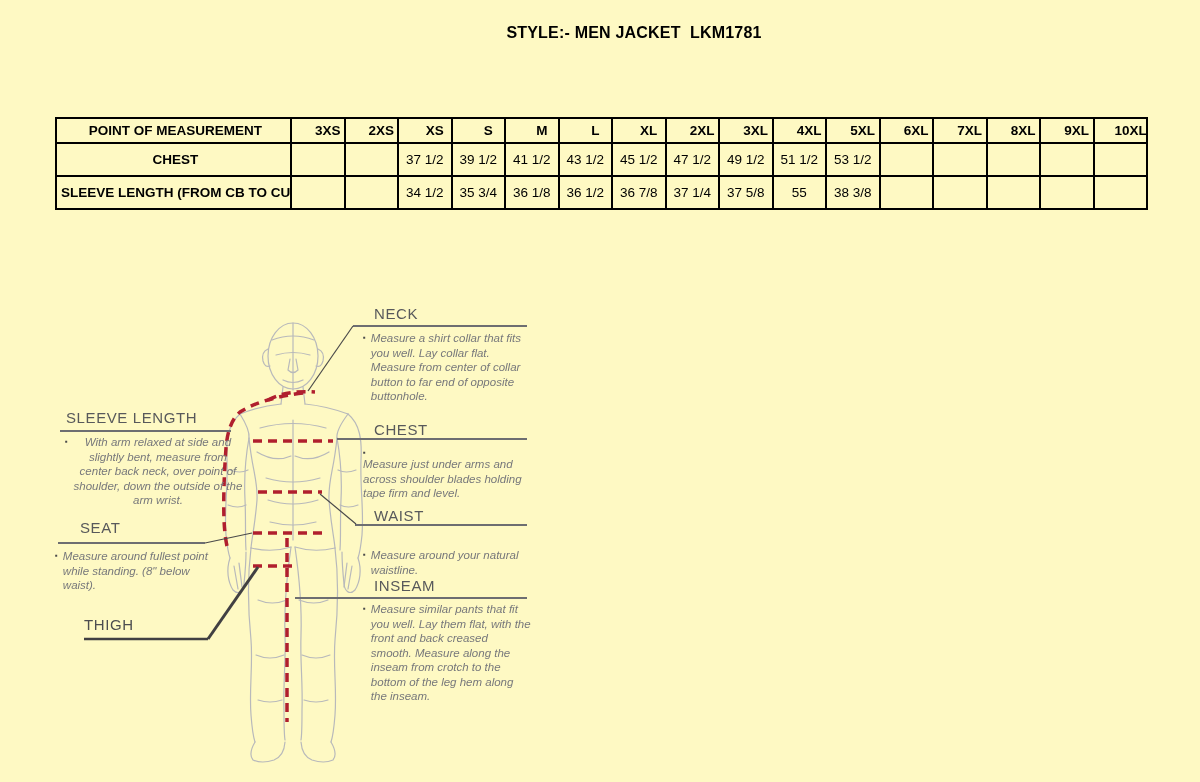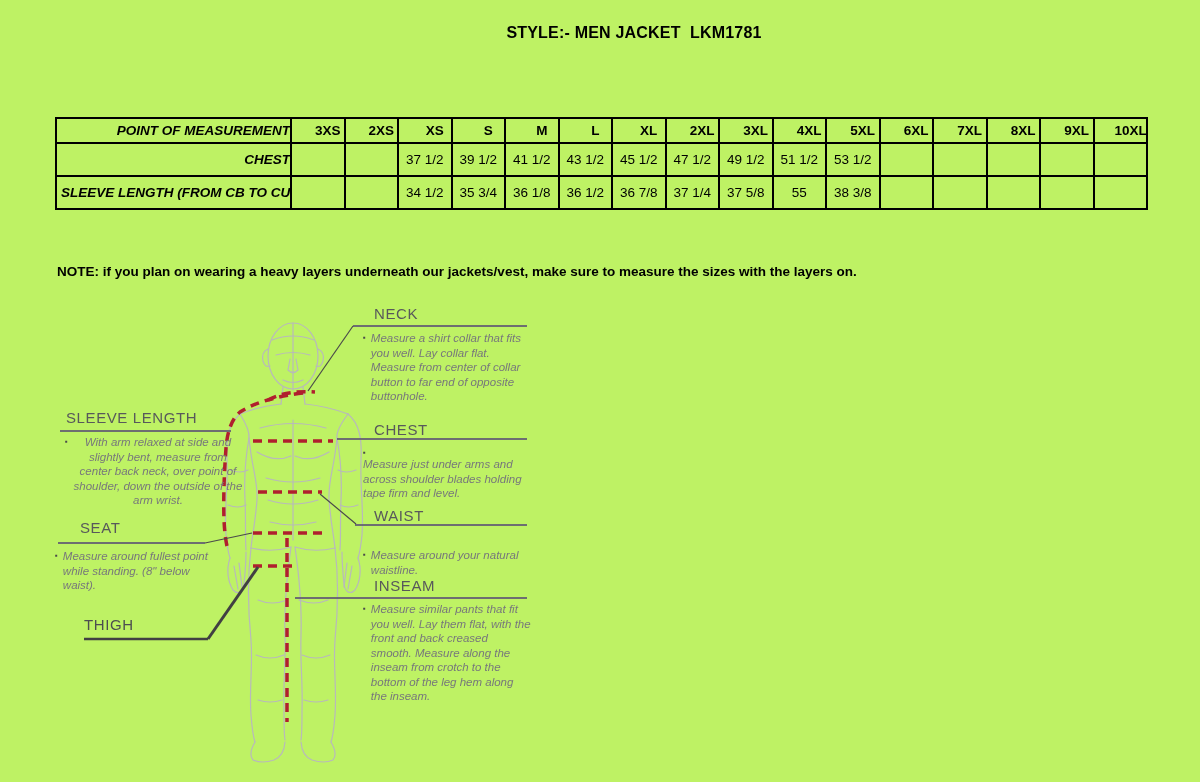--- a/index.html
+++ b/index.html
@@ -1,30 +1,30 @@
 <!DOCTYPE html>
 <html><head>
 <meta charset="utf-8">
 <style>
   html,body{margin:0;padding:0;background:#ffffff;}
-  .page{position:relative;width:1200px;height:782px;background:#bef264;overflow:hidden;
+  .page{position:relative;width:1200px;height:782px;background:#fef9c3;overflow:hidden;
         font-family:"Liberation Sans",sans-serif;color:#000;}
   
   .doc-title{position:absolute;top:24px;left:0;right:0;text-align:center;
              transform:translateX(34px);font-size:16px;font-weight:bold;
              letter-spacing:0.2px;white-space:pre;}
   
   .size-table-wrap{position:absolute;left:55px;top:117px;width:1091px;}
   table.size-table{width:100%;border-collapse:collapse;table-layout:fixed;}
   table.size-table th,table.size-table td{border:2px solid #000;font-size:13.5px;
       text-align:center;vertical-align:middle;padding:0;overflow:hidden;white-space:nowrap;}
   table.size-table thead th{height:23px;font-weight:bold;padding-left:20px;}
   table.size-table tbody td{height:31px;font-weight:normal;}
   table.size-table th.label-col,table.size-table td.row-label{
-      text-align:right;padding-left:4px;font-weight:bold;font-style:italic;}
+      text-align:center;padding-left:4px;font-weight:bold;}
   
   .note-line{position:absolute;left:57px;top:264px;font-size:13.5px;font-weight:bold;}
   
   .diagram-svg{position:absolute;left:0;top:0;width:1200px;height:782px;pointer-events:none;}
   .guide-heading{position:absolute;font-size:15px;letter-spacing:0.6px;color:#58595b;}
   .guide-text{position:absolute;display:flex;align-items:flex-start;
               font-size:11.5px;line-height:14.5px;color:#77787b;}
   .guide-text .bullet{flex:0 0 auto;margin:3px 5px 0 0;font-size:8px;color:#4a4a4a;line-height:8px;}
   .guide-text .bullet::before{content:"\25AA";}
   .guide-text p{margin:0;font-style:italic;}
@@ -123,21 +123,20 @@
             <td></td>
             <td></td>
             <td></td>
             <td></td>
             <td></td>
           </tr>
         </tbody>
     </table>
   </div>
 
-  <div class="note-line">NOTE: if you plan on wearing a heavy layers underneath our jackets/vest, make sure to measure the sizes with the layers on.</div>
 
   <svg class="diagram-svg" viewBox="0 0 1200 782">
     <g stroke="#b8b9bb" stroke-width="1.2" fill="none" stroke-linecap="round">
 
       <ellipse cx="293" cy="356" rx="25" ry="33"></ellipse>
       <path d="M272,340 Q293,332 314,340"></path>
       <path d="M276,355 Q293,350 310,355"></path>
       <path d="M290,359 L288,370 Q293,375 298,370 L296,359"></path>
       <path d="M283,380 Q293,385 303,380"></path>
       <path d="M293,323 L293,390"></path>

